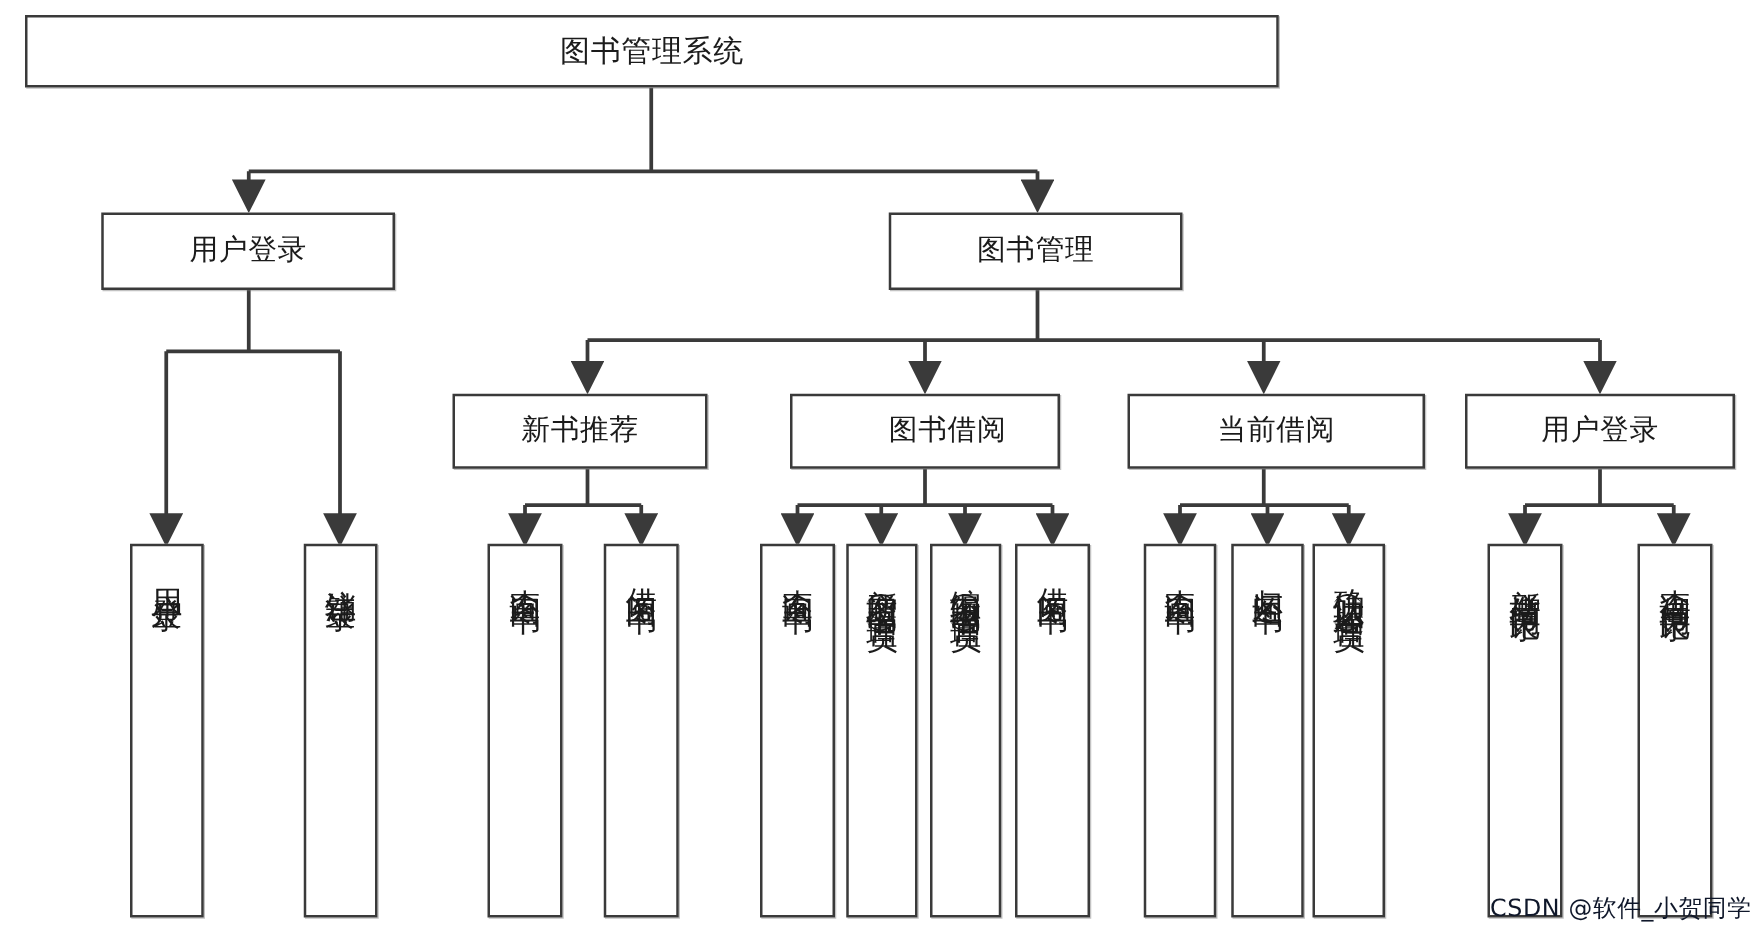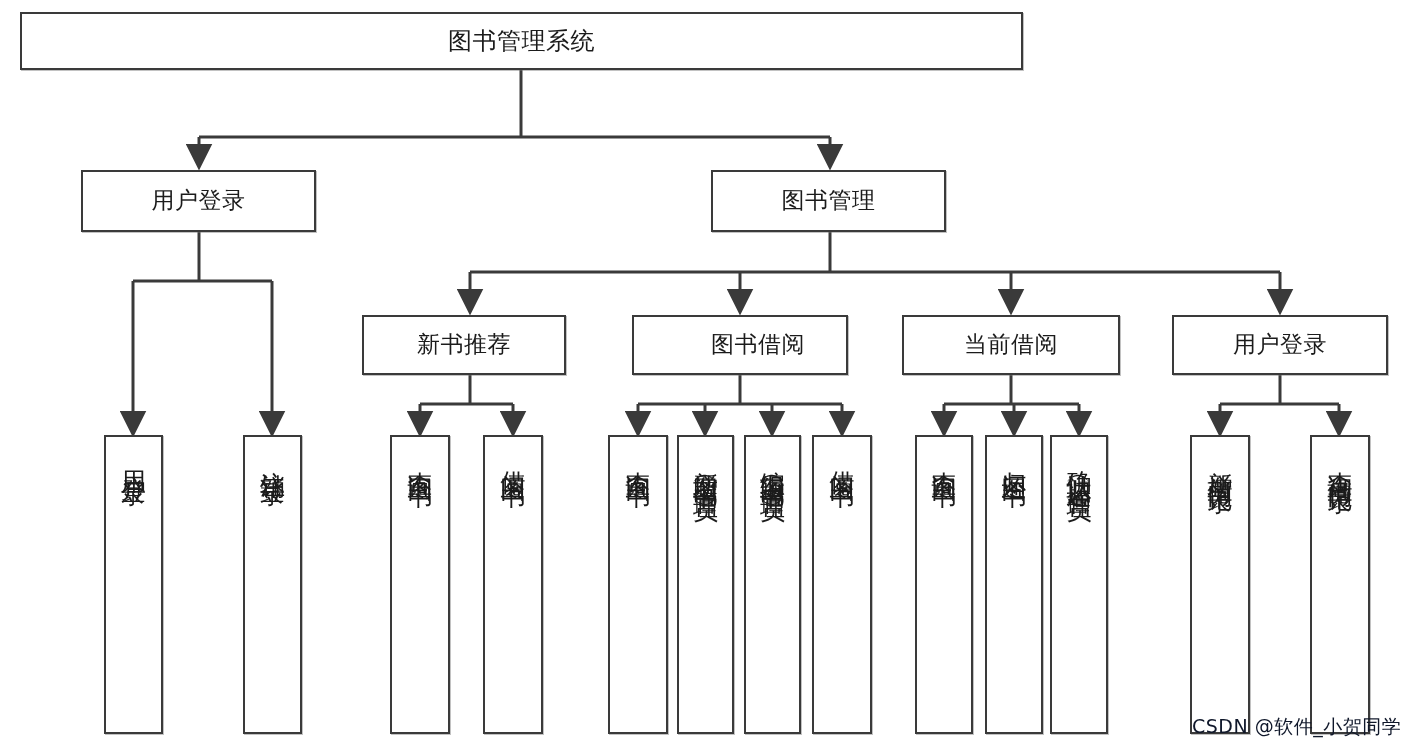--- a/index.html
+++ b/index.html
@@ -135,21 +135,21 @@
   <div class="node horizontal" style="left:711px; top:170px; width:235px; height:62px;">
     <span class="label">图书管理</span>
   </div>
 
   <div class="node horizontal" style="left:362px; top:315px; width:204px; height:60px;">
     <span class="label">新书推荐</span>
   </div>
   <div class="node horizontal" style="left:632px; top:315px; width:216px; height:60px;padding-left:36px;">
     <span class="label">图书借阅</span>
   </div>
-  <div class="node horizontal" style="left:902px; top:315px; width:218px; height:60px;">
+  <div class="node horizontal" style="left:902px; top:315px; width:238px; height:60px;">
     <span class="label">当前借阅</span>
   </div>
   <div class="node horizontal" style="left:1172px; top:315px; width:216px; height:60px;">
     <span class="label">用户登录</span>
   </div>
 
   <div class="node vertical" style="left:104px; top:435px; width:59px; height:299px;">
     <span class="label">用户登录</span>
   </div>
   <div class="node vertical" style="left:243px; top:435px; width:59px; height:299px;">

